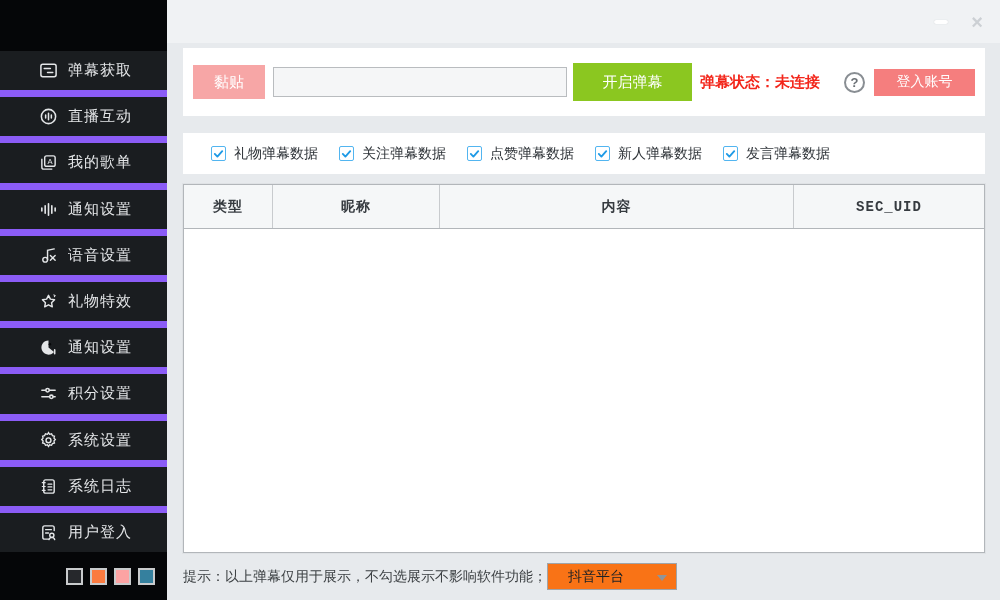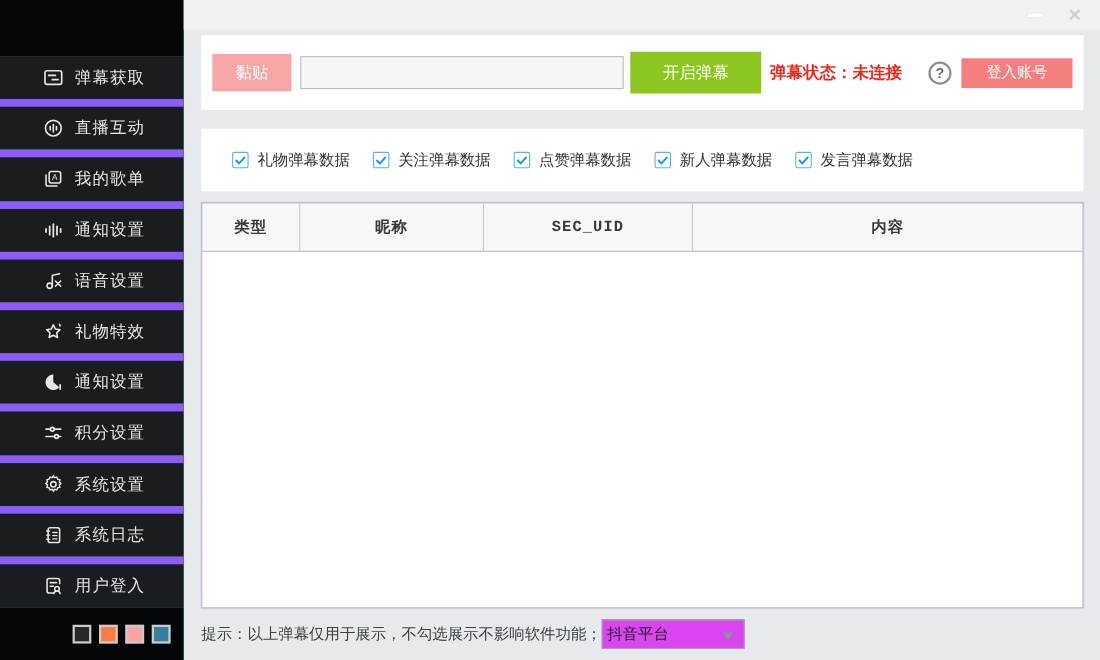--- a/index.html
+++ b/index.html
@@ -1,21 +1,21 @@
 <!DOCTYPE html>
 <html><head>
 <meta charset="utf-8">
 <style>
   * { margin:0; padding:0; box-sizing:border-box; }
   html,body { width:1000px; height:600px; overflow:hidden; }
   body { font-family:"Liberation Sans","DejaVu Sans",sans-serif; background:#e7eaed; }
   .app { display:flex; width:1000px; height:600px; }
 
   
-  .sidebar { width:167px; height:600px; background:#5eead4; display:flex; flex-direction:column; flex-shrink:0; }
+  .sidebar { width:167px; height:600px; background:#404040; display:flex; flex-direction:column; flex-shrink:0; }
   .sidebar-top { height:51px; background:#050608; }
   .nav { height:501px; display:flex; flex-direction:column; }
   .nav-item { flex:1; background:#1a1d20; display:flex; align-items:center; padding-left:38px; cursor:pointer; border-top:7px solid #8b5cf6; }
   .nav-item:first-child { border-top:none; }
   .nav-item .icn { width:20px; height:20px; margin-right:10px; display:flex; align-items:center; justify-content:center; flex-shrink:0; }
   .nav-item .icn svg { width:19px; height:19px; }
   .nav-item .lbl { color:#e4e6e8; font-size:15px; letter-spacing:1px; white-space:nowrap; }
   .swatch-area { flex:1; background:#050608; display:flex; align-items:center; justify-content:flex-end; gap:7px; padding-right:12px; }
   .swatch { width:17px; height:17px; border:2px solid #c9cbcd; cursor:pointer; }
 
@@ -31,37 +31,37 @@
   .panel { background:#ffffff; width:802px; }
   .toolbar-panel { height:68px; display:flex; align-items:center; padding:0 10px; }
   .btn { border:none; color:#fff; font-size:15px; cursor:pointer; font-family:inherit; }
   .paste-btn { width:72px; height:34px; background:#f7a6a6; }
   .room-input { width:294px; height:30px; margin-left:8px; border:1px solid #b9bcbf; background:#f5f6f7; font-size:14px; padding:0 8px; color:#333; outline:none; }
   .start-btn { width:119px; height:38px; background:#8bc720; margin-left:6px; }
   .status-text { color:#f3261b; font-size:15px; font-weight:bold; margin-left:8px; white-space:nowrap; }
   .help-circle { width:21px; height:21px; border:2px solid #898e93; border-radius:50%; color:#6a6f74; font-size:13px; font-weight:bold; display:flex; align-items:center; justify-content:center; margin-left:auto; cursor:pointer; }
   .login-btn { width:101px; height:27px; background:#f57e7e; margin-left:9px; font-size:14px; }
 
-  .filters-panel { height:57px; margin-top:17px; display:flex; align-items:center; padding-left:28px; gap:21px; }
+  .filters-panel { height:41px; margin-top:17px; display:flex; align-items:center; padding-left:28px; gap:21px; }
   .filter-item { display:flex; align-items:center; gap:8px; cursor:pointer; }
   .checkbox { width:15px; height:15px; border:1px solid #52b5f0; border-radius:2px; background:#fff; display:flex; align-items:center; justify-content:center; }
   .checkbox svg { width:13px; height:13px; }
   .filter-lbl { font-size:14px; color:#2e3338; }
 
   .table-wrap { margin-top:10px; width:802px; height:369px; border:1px solid #b2b6ba; background:#f0abfc; box-shadow:0 0 0 1px #dfe2e5; }
   .thead { display:flex; height:44px; background:#f5f7f8; border-bottom:1px solid #b2b6ba; }
   .th { display:flex; align-items:center; justify-content:center; font-size:14px; font-weight:bold; color:#363b40; border-right:1px solid #c8cbce; font-family:"Liberation Mono","DejaVu Sans Mono",monospace; letter-spacing:1px; }
   .th:last-child { border-right:none; }
   .th.c0 { width:89px; } .th.c1 { width:167px; } .th.c2 { width:190px; } .th.c3 { flex:1; }
   .tbody { height:323px; background:#fff; }
 
   .footer { height:47px; width:802px; display:flex; align-items:center; }
   .hint { font-size:14px; color:#3c4043; }
   .switch-note { font-size:14px; color:#f56c6c; margin-left:auto; margin-right:12px; white-space:nowrap; }
-  .platform-select { width:130px; height:27px; background:#d946ef; border:1px solid #a0a4a8; display:flex; align-items:center; padding:0 4px; font-size:14px; color:#1d2125; cursor:pointer; position:relative; }
+  .platform-select { width:130px; height:27px; background:#f97316; border:1px solid #a0a4a8; display:flex; align-items:center; padding:0 20px; font-size:14px; color:#1d2125; cursor:pointer; position:relative; }
   .platform-select .arrow { position:absolute; right:9px; top:11px; width:0; height:0; border-left:5px solid transparent; border-right:5px solid transparent; border-top:6px solid #909499; }
 </style>
 </head>
 <body>
 
 <div class="app">
 
   <aside class="sidebar">
     <div class="sidebar-top"></div>
     <nav class="nav">
@@ -252,22 +252,22 @@
               </svg>
             </span>
           <span class="filter-lbl">发言弹幕数据</span>
         </div>
       </section>
 
       <section class="table-wrap">
         <div class="thead">
           <div class="th c0">类型</div>
           <div class="th c1">昵称</div>
+          <div class="th c3">内容</div>
           <div class="th c2">SEC_UID</div>
-          <div class="th c3">内容</div>
         </div>
         <div class="tbody"></div>
       </section>
 
       <div class="footer">
         <span class="hint">提示：以上弹幕仅用于展示，不勾选展示不影响软件功能；</span>
         <div class="platform-select">
           <span>抖音平台</span>
           <span class="arrow"></span>
         </div>

